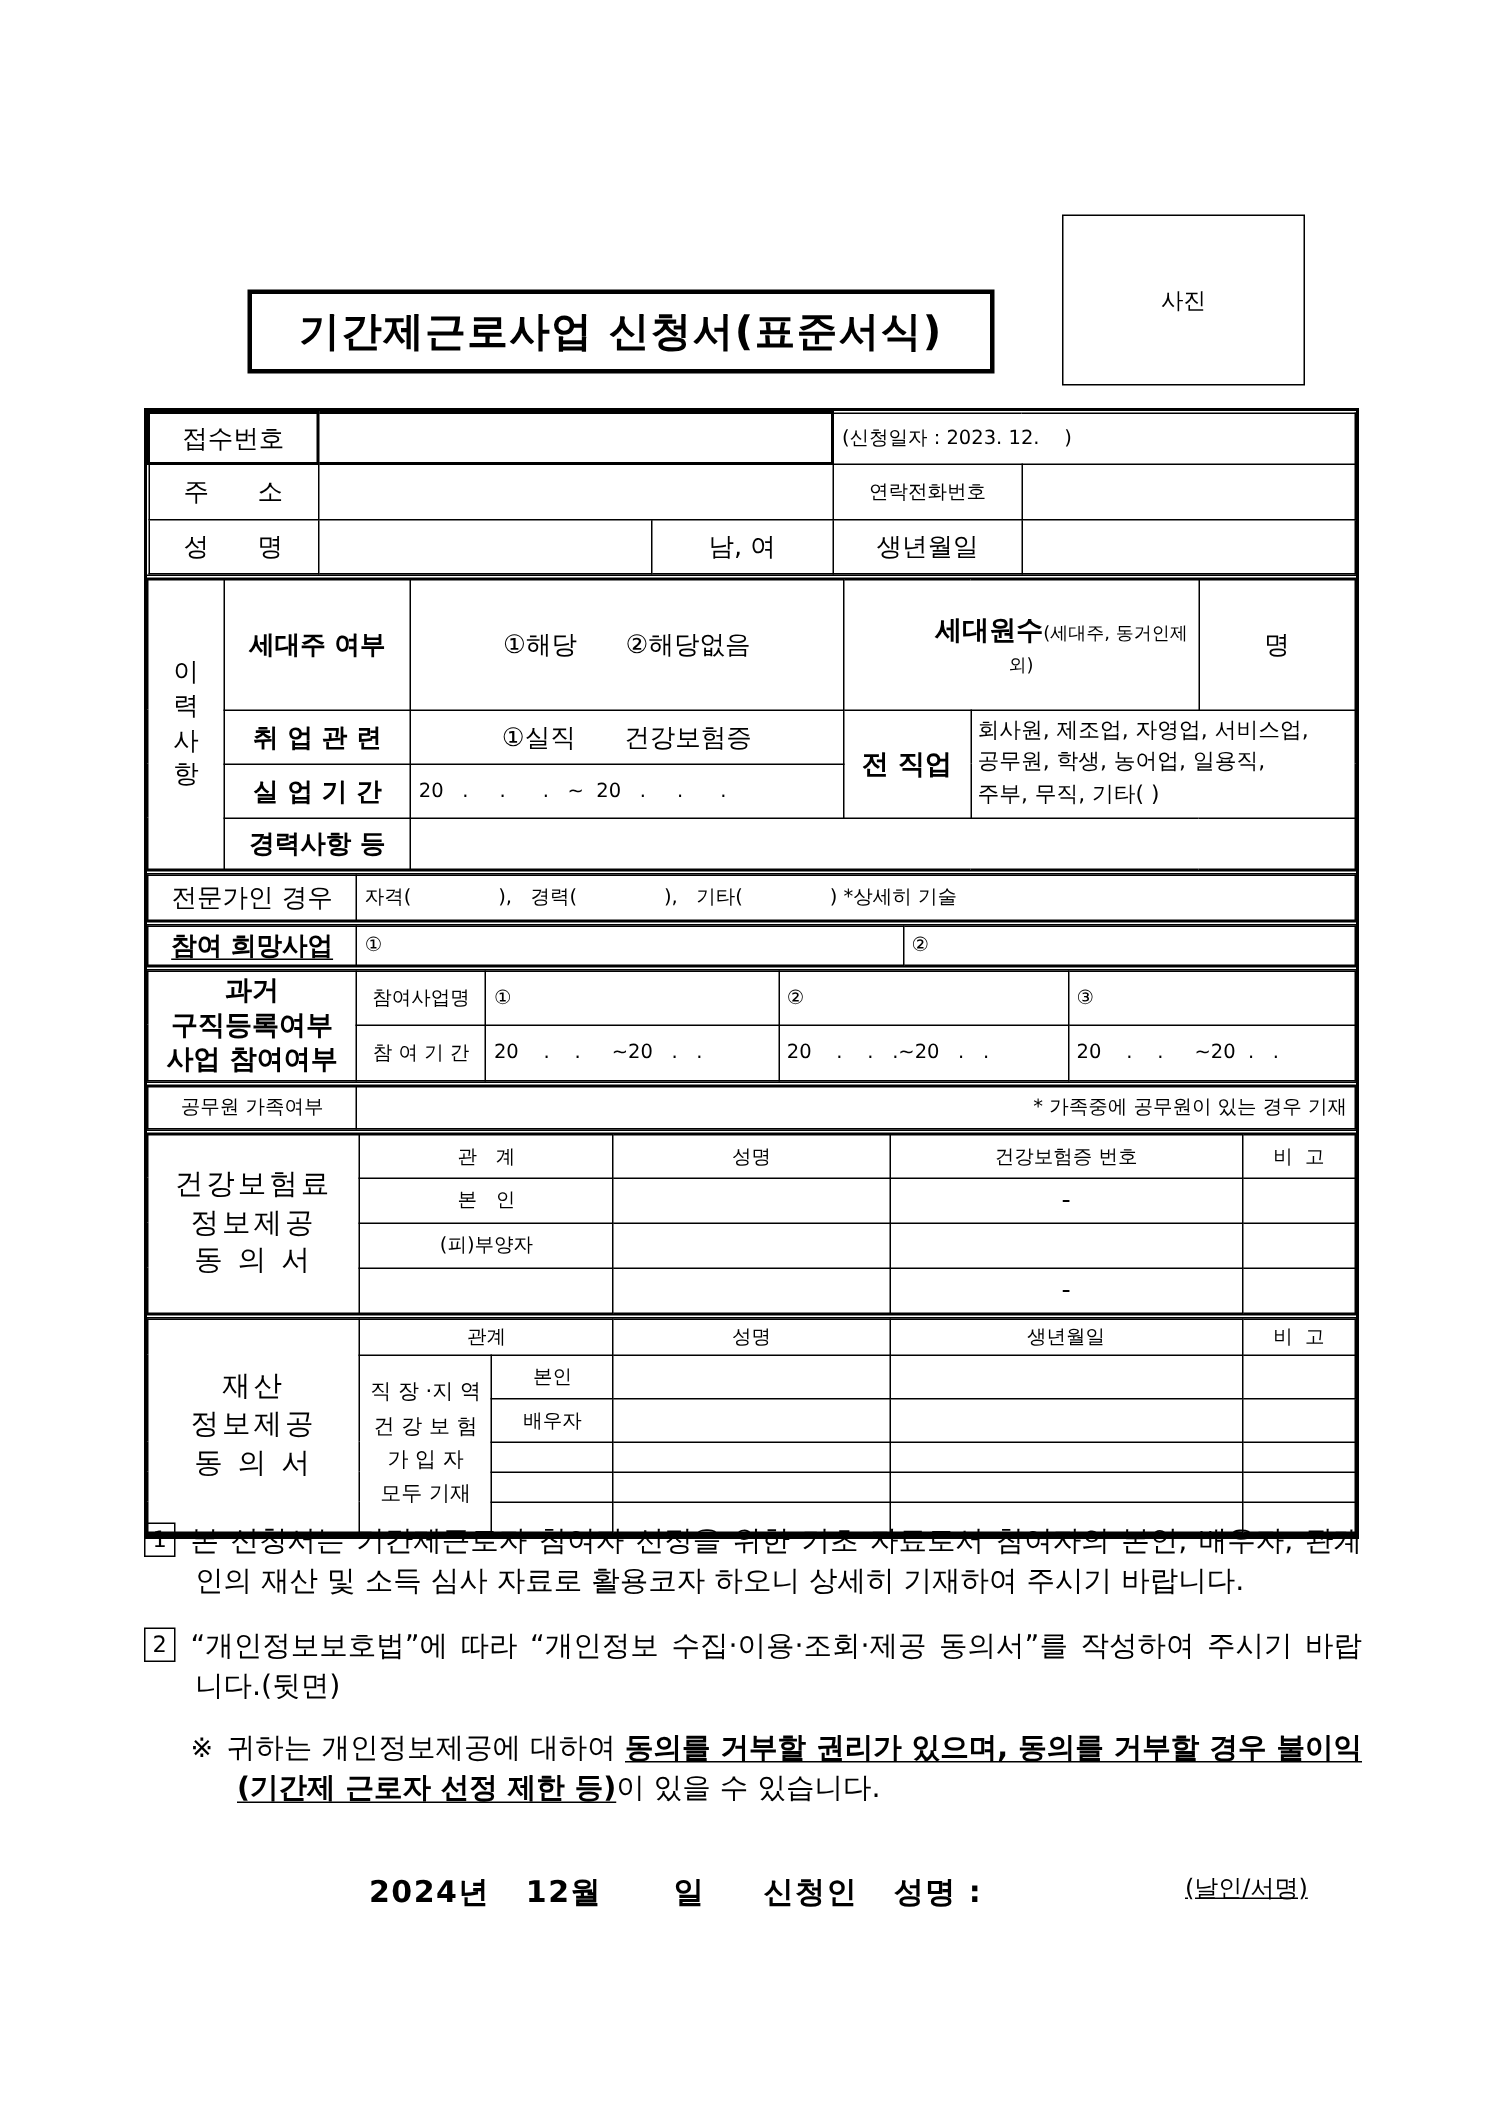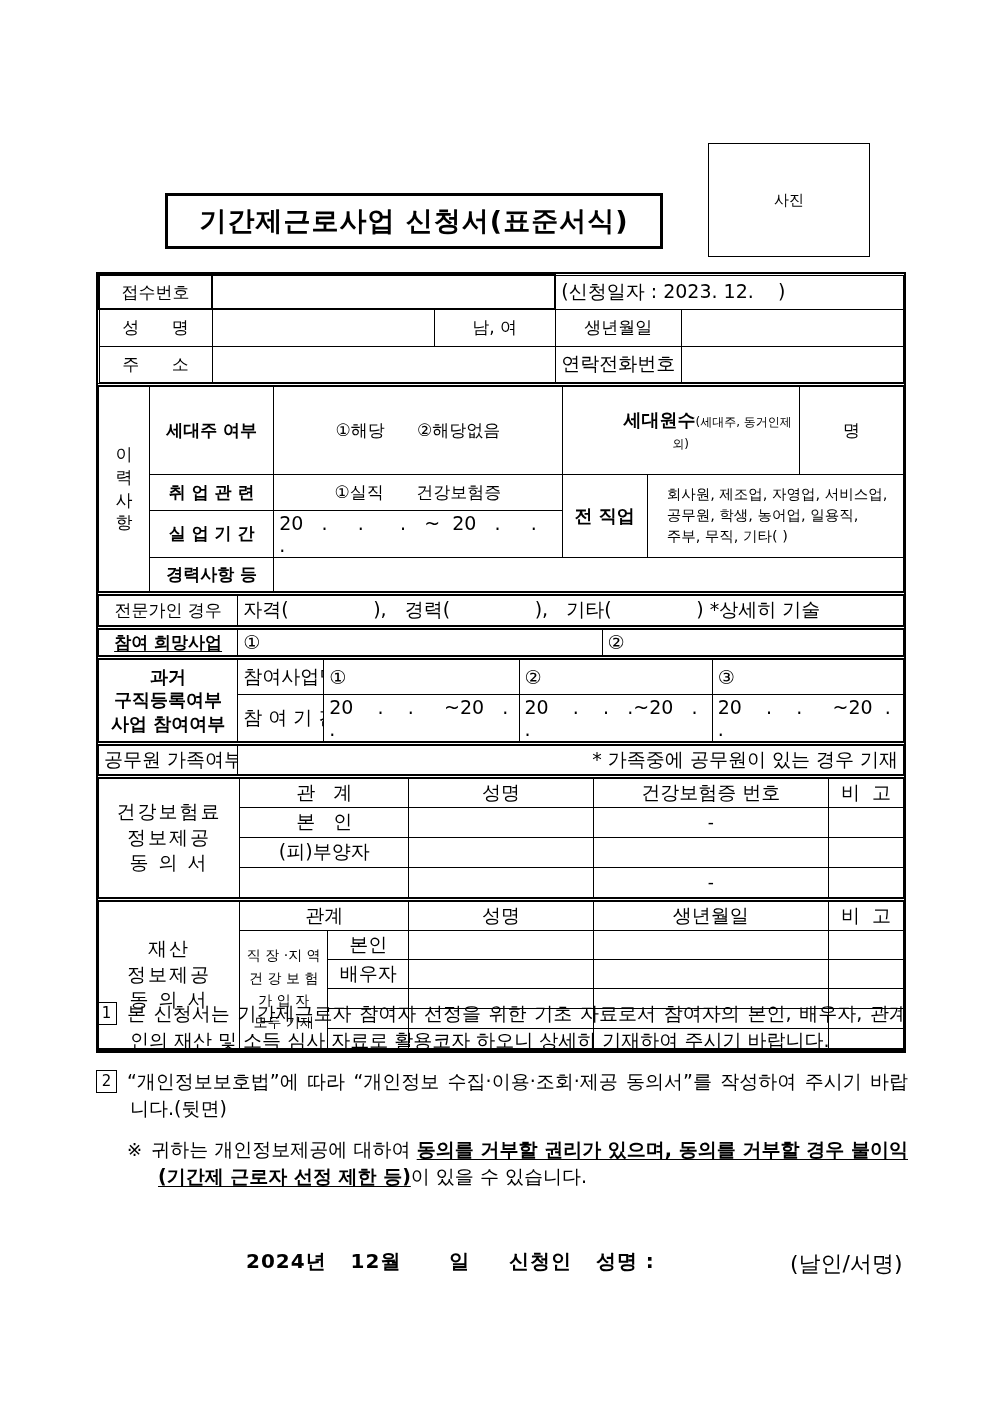--- a/index.html
+++ b/index.html
@@ -14,54 +14,54 @@
 
   
   .form{position:absolute;left:96px;top:272px;width:806px;border:2px solid #000;border-bottom:4px solid #000;}
   table{border-collapse:collapse;width:100%;table-layout:fixed;}
   td{border:1px solid #000;font-size:17px;padding:1px 5px;vertical-align:middle;white-space:pre-wrap;overflow:hidden;}
   .sep{border-top:3px double #000;height:0;line-height:0;font-size:0;}
   .lbl{text-align:center;white-space:pre;}
   .b{font-weight:bold;}
   .c{text-align:center;}
   .r{text-align:right;}
-  .sm{font-size:19px;}
+  .sm{font-size:13px;}
   .xs{font-size:14px;}
   .vlabel{text-align:center;white-space:pre-line;line-height:1.35;}
   .section{font-size:19px;letter-spacing:2px;}
   .thick{border:2px solid #000;}
   .underline{text-decoration:underline;text-underline-offset:3px;}
-  .jobs{white-space:pre-line;font-size:14.5px;line-height:1.45;padding-left:19px;}
+  .jobs{white-space:pre-line;font-size:14.5px;line-height:1.45;padding-left:4px;}
   .note-small{font-size:12px;font-weight:normal;letter-spacing:0;}
 
   
   .tA tr:nth-child(1){height:34px}.tA tr:nth-child(2){height:37px}.tA tr:nth-child(3){height:36px}
   .tB tr:nth-child(1){height:33px}.tB tr:nth-child(2){height:36px}.tB tr:nth-child(3){height:36px}.tB tr:nth-child(4){height:34px}
   .tC tr{height:30px}
   .tD tr:nth-child(1){height:26px}.tD tr:nth-child(2){height:25px}
   .tE tr:nth-child(1){height:35px}.tE tr:nth-child(2){height:36px}
   .tF tr{height:28px}
   .tG tr:nth-child(1){height:29px}.tG tr:nth-child(n+2){height:30px}
   .tH tr:nth-child(1){height:24px}.tH tr:nth-child(2),.tH tr:nth-child(3){height:29px}
   .tH tr:nth-child(n+4){height:20px}
 
   
   .notes{position:absolute;left:96px;top:998px;width:812px;font-size:19px;line-height:27px;text-align:justify;}
-  .note{padding-left:34px;text-indent:-34px;margin:2px 0 14px 0;}
+  .note{padding-left:34px;text-indent:-34px;margin:16px 0 14px 0;}
   .marker{display:inline-block;width:19px;height:21px;line-height:21px;border:1px solid #000;text-align:center;
     font-size:15px;text-indent:0;margin-right:10px;vertical-align:2px;}
   .star-note{padding-left:62px;text-indent:-31px;margin-top:9px;}
   .star{margin-right:9px;font-size:18px;}
   .emph{font-weight:bold;text-decoration:underline;text-underline-offset:3px;}
 
   
   .signature{position:absolute;left:96px;top:1248px;width:812px;height:30px;font-size:20px;}
   .sig-date{position:absolute;left:150px;top:0;font-weight:bold;letter-spacing:1px;white-space:pre;}
   .sig-applicant{position:absolute;left:413px;top:0;font-weight:bold;letter-spacing:1px;white-space:pre;}
-  .sig-seal{position:absolute;left:694px;top:1px;font-size:22px;}
+  .sig-seal{position:absolute;left:694px;top:1px;font-size:16px;text-decoration:underline;}
 </style>
 </head>
 <body>
 
 <div class="page">
 
   <div class="title-box">기간제근로사업 신청서(표준서식)</div>
   <div class="photo-box">
     <span>사진</span>
   </div>
@@ -76,30 +76,30 @@
           <col style="width:126px">
           <col style="width:222px">
         </colgroup>
       <tbody>
           <tr>
         <td class="lbl thick">접수번호</td>
         <td class="thick" colspan="2"></td>
         <td colspan="2" class="sm">(신청일자 : 2023. 12.    )</td>
       </tr>
       <tr>
-        <td class="lbl">성      명</td>
-        <td></td>
-        <td class="c">남, 여</td>
-        <td class="lbl">생년월일</td>
-        <td></td>
-      </tr>
-      <tr>
         <td class="lbl">주      소</td>
         <td colspan="2"></td>
         <td class="lbl sm">연락전화번호</td>
+        <td></td>
+      </tr>
+      <tr>
+        <td class="lbl">성      명</td>
+        <td></td>
+        <td class="c">남, 여</td>
+        <td class="lbl">생년월일</td>
         <td></td>
       </tr>
     </tbody>
       </table>
 
     <div class="sep"></div>
 
     <table class="tB">
       <colgroup>
           <col style="width:51px">

